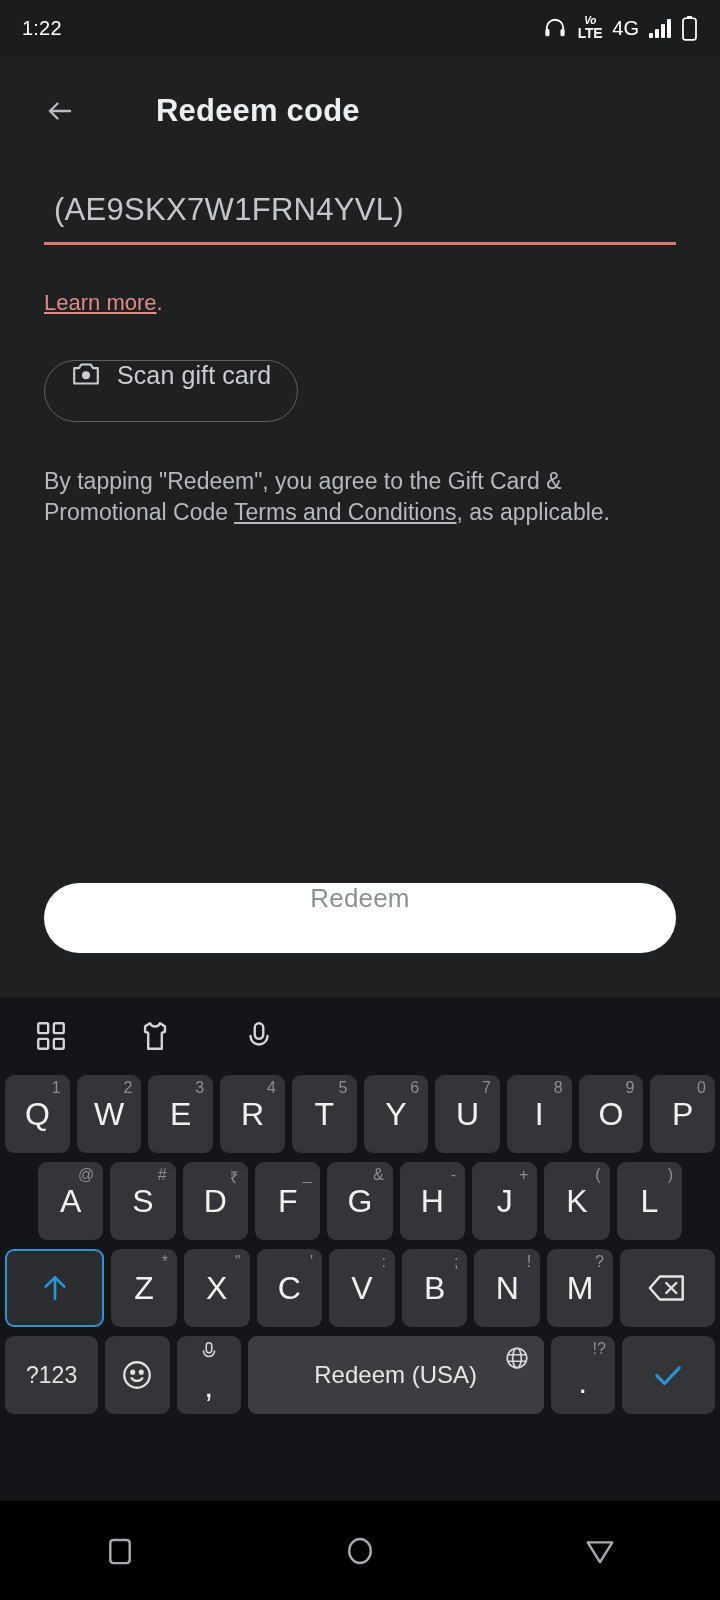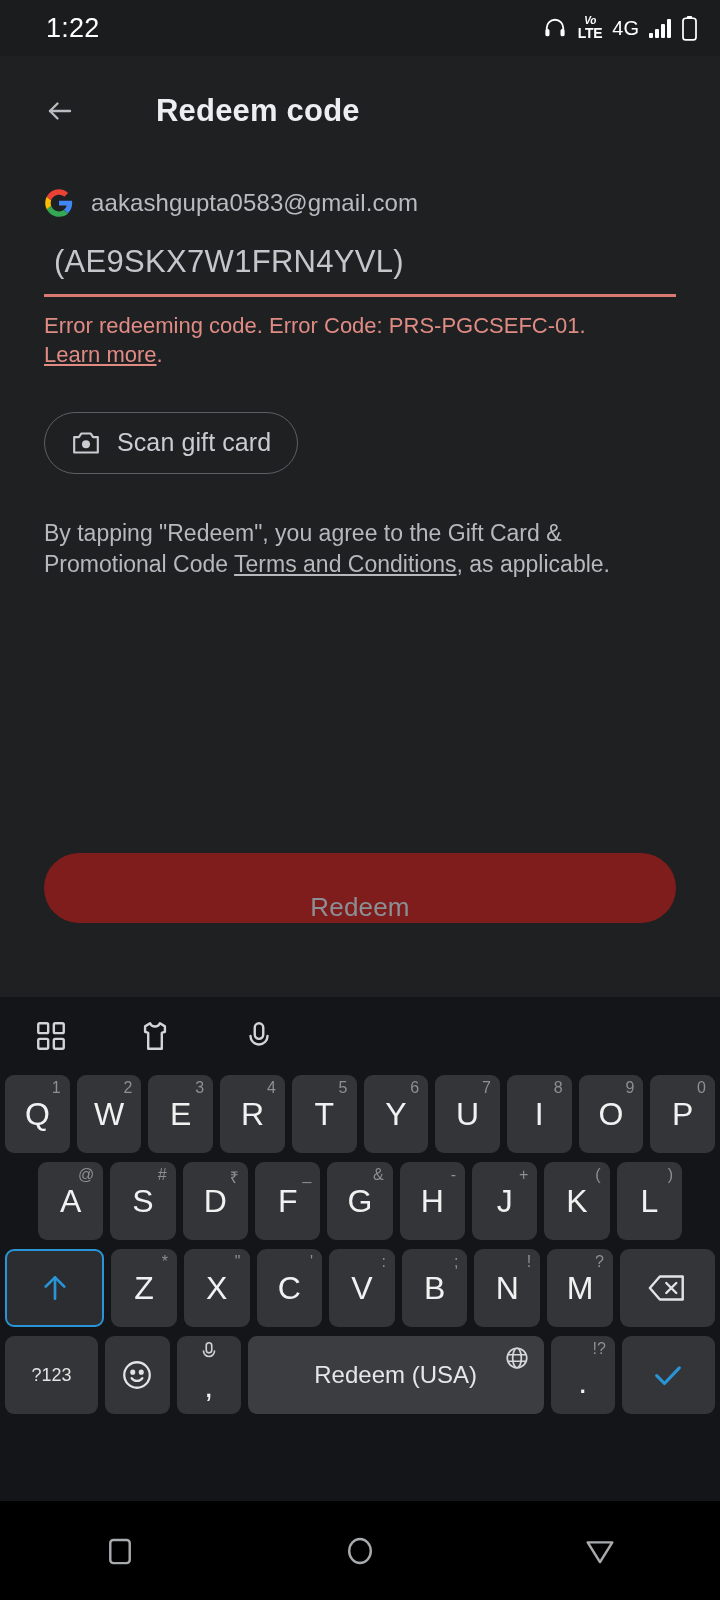--- a/index.html
+++ b/index.html
@@ -10,21 +10,21 @@
     overflow:hidden;
   }
   .phone { position:relative; width:720px; height:1600px; background:#1f2022; }
 
   
   .statusbar{
     position:absolute; top:0; left:0; width:720px; height:56px;
     background:#1b1c1e; display:flex; align-items:center;
     padding:0 22px; color:#fff;
   }
-  .sb-time{ font-size:27px; letter-spacing:.2px; font-weight:400;margin-left:24px; }
+  .sb-time{ font-size:20px; letter-spacing:.2px; font-weight:400; }
   .sb-right{ margin-left:auto; display:flex; align-items:center; gap:10px; }
   .sb-ico{ display:flex; align-items:center; }
   .volte{ display:flex; flex-direction:column; align-items:center; line-height:1; }
   .volte .v1{ font-size:10px; font-weight:700; letter-spacing:-.3px;font-style:italic;}
   .volte .v2{ font-size:14px; font-weight:700; letter-spacing:-.3px;}
   .net{ font-size:20px; font-weight:400; }
   .bars{ display:flex; align-items:flex-end; gap:2px; height:19px; }
   .bars i{ display:block; width:4px; background:#fff; border-radius:1px; }
   .bars i:nth-child(1){height:5px}.bars i:nth-child(2){height:9px}
   .bars i:nth-child(3){height:14px}.bars i:nth-child(4){height:19px}
@@ -41,52 +41,52 @@
   .gicon{ width:30px; height:30px; flex:none; }
   .account-email{ font-size:24px; color:#b8bcc0; margin-left:17px; letter-spacing:.1px; }
 
   .codefield{ margin:22px 44px 0 44px; position:relative; }
   .code-text{ font-size:31px; color:#c3c7cb; letter-spacing:.3px; padding:4px 0 14px 10px; }
   .code-underline{ height:3px; background:#d9796f; width:100%; }
 
   .error-block{ margin:14px 44px 0 44px; font-size:22px; line-height:1.33; color:#e08b84; }
   .error-link{ color:#e08b84; text-decoration:underline; }
 
-  .scan-btn{ margin:42px 0 0 44px; display:inline-flex; align-items:center;
+  .scan-btn{ margin:42px 0 0 44px; display:inline-flex; align-items:flex-start;
              height:62px; padding:0 26px; border:1px solid #5c6063; border-radius:32px; }
   .scan-label{ font-size:25px; color:#c9cdd1; margin-left:16px; letter-spacing:.1px; }
 
   .terms{ margin:44px 44px 0 44px; font-size:23px; line-height:1.38; color:#b5b9bd; }
   .terms u{ text-decoration:underline; }
 
   
   .redeem-btn{
-    position:absolute; left:44px; top:853px; width:632px; height:70px;
-    background:#7f1d1d; border-radius:36px;
-    display:flex; align-items:flex-end; justify-content:center;
+    position:absolute; left:44px; top:883px; width:632px; height:70px;
+    background:#ffffff; border-radius:36px;
+    display:flex; align-items:flex-start; justify-content:center;
   }
   .redeem-label{ font-size:26px; color:#8b9095; letter-spacing:.2px; }
 
   
   .kb{ position:absolute; left:0; top:997px; width:720px; height:504px; background:#141518; }
   .kb-toolbar{ height:78px; display:flex; align-items:center; padding-left:30px; gap:62px; }
   .kb-tool{ width:42px; height:42px; display:flex; align-items:center; justify-content:center; }
 
   .kb-row{ display:flex; justify-content:center; gap:7px; margin-bottom:9px; padding:0 5px; }
   .key{
     position:relative; height:78px; background:#333538; border-radius:9px;
     display:flex; align-items:center; justify-content:center; flex:1 1 0;
   }
   .key .main{ font-size:32px; color:#f1f1f1; font-weight:400; }
   .key .alt{ position:absolute; top:4px; right:9px; font-size:16px; color:#8c8f93; }
   .key.wide{ flex:1.45 1 0; }
   .key.space{ flex:4.6 1 0; background:#3b3d40; }
   .key.space .sp-label{ font-size:24px; color:#e6e6e6; }
   .key.shift{ background:#2b2d30; border:2px solid #2a95d6; }
-  .key.func .main{ font-size:18px; color:#e3e3e3; }
+  .key.func .main{ font-size:23px; color:#e3e3e3; }
   .key.comma .main, .key.period .main{ font-size:32px; color:#f1f1f1; }
   .globe-ico{ position:absolute; top:9px; right:14px; }
   .mic-mini{ position:absolute; top:3px; left:50%; transform:translateX(-50%); }
 
   
   .navbar{ position:absolute; left:0; bottom:0; width:720px; height:99px;
            background:#000; display:flex; align-items:center; }
   .nav-btn{ flex:1; display:flex; align-items:center; justify-content:center; }
 </style>
 </head>
@@ -129,37 +129,28 @@
       <svg width="36" height="30" viewBox="0 0 24 24" fill="none" stroke="#b9bdc1" stroke-width="1.9" stroke-linecap="round" stroke-linejoin="round">
         <path d="M20 12H4"></path>
           <path d="M10 6l-6 6 6 6"></path>
       </svg>
     </div>
     <div class="page-title">Redeem code</div>
   </div>
 
   <div class="content">
 
-    <div class="account">
-      <svg class="gicon" viewBox="0 0 48 48">
-        <path fill="#4285F4" d="M45.1 24.5c0-1.6-.1-2.8-.4-4.1H24v7.4h12.1c-.2 2-1.6 5-4.5 7l6.9 5.4c4.1-3.8 6.6-9.4 6.6-15.7z"></path>
-        <path fill="#34A853" d="M24 46c5.9 0 10.9-2 14.5-5.3l-6.9-5.4c-1.9 1.3-4.4 2.2-7.6 2.2-5.8 0-10.7-3.8-12.5-9.1l-7.1 5.5C8 41.1 15.4 46 24 46z"></path>
-        <path fill="#FBBC05" d="M11.5 28.4c-.5-1.4-.8-2.9-.8-4.4s.3-3 .7-4.4l-7.1-5.6C2.8 17 2 20.4 2 24s.8 7 2.3 10l7.2-5.6z"></path>
-        <path fill="#EA4335" d="M24 10.6c4.1 0 6.9 1.8 8.5 3.3l6.2-6C34.9 4.4 29.9 2 24 2 15.4 2 8 6.9 4.3 14l7.1 5.6c1.9-5.3 6.8-9 12.6-9z"></path>
-      </svg>
-      <div class="account-email">aakashgupta0583@gmail.com</div>
-    </div>
 
     <div class="codefield">
       <div class="code-text">(AE9SKX7W1FRN4YVL)</div>
       <div class="code-underline"></div>
     </div>
 
     <div class="error-block">
-      <span>Error redeeming code. Error Code: PRS-PGCSEFC-01.</span><br>
+      <br>
       <a class="error-link" href="#">Learn more</a><span>.</span>
     </div>
 
     <div class="scan-btn">
       <svg width="30" height="26" viewBox="0 0 24 22" fill="none" stroke="#c9cdd1" stroke-width="1.8">
         <path d="M2 6h4l2-3h8l2 3h4v13H2z" stroke-linejoin="round"></path>
         <circle cx="12" cy="12" r="3.4" fill="#c9cdd1" stroke="none"></circle>
       </svg>
       <span class="scan-label">Scan gift card</span>
     </div>

